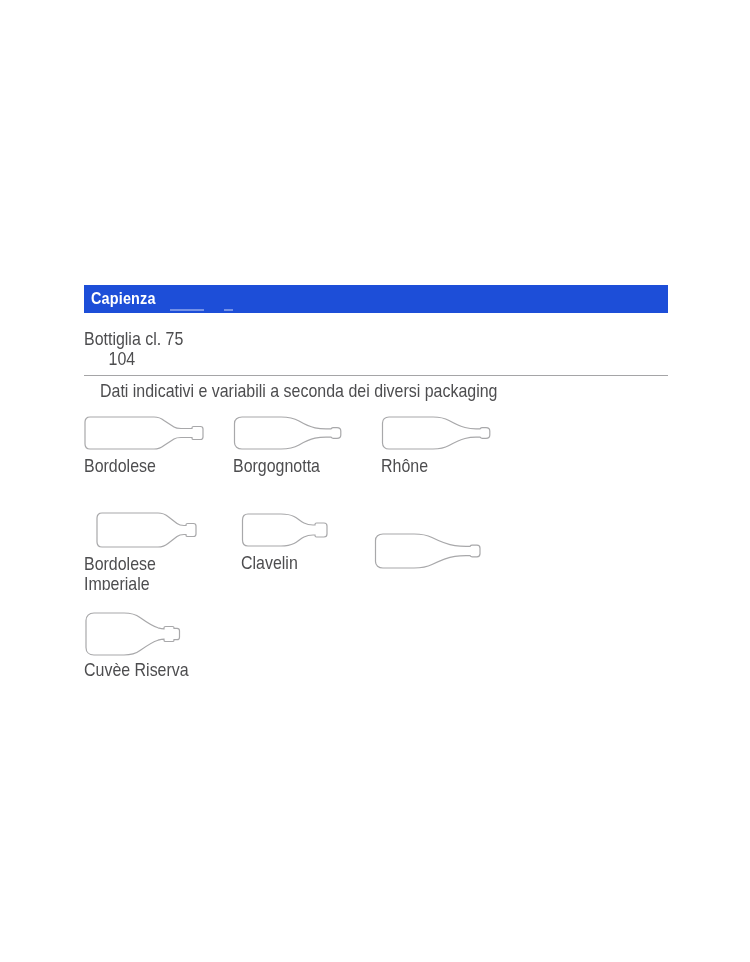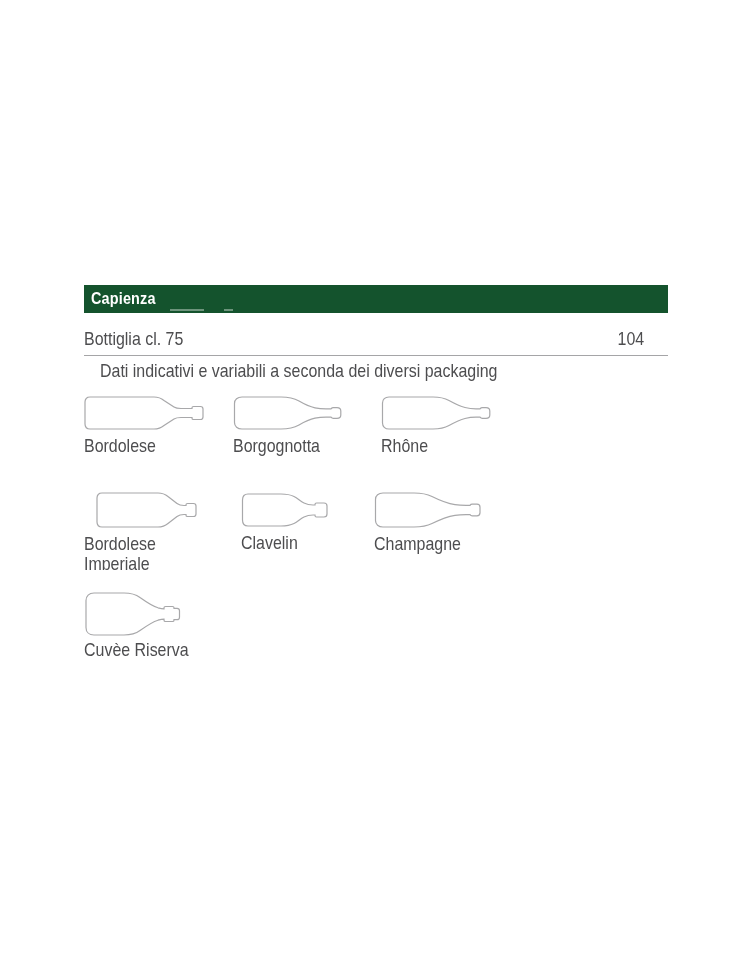--- a/index.html
+++ b/index.html
@@ -4,36 +4,36 @@
 <style>
   html,body { margin:0; padding:0; background:#ffffff; }
   .page {
     position:relative; width:750px; height:962px; background:#ffffff;
     font-family:"Liberation Sans", sans-serif; overflow:hidden;
   }
   .content { position:absolute; left:84px; top:285px; width:584px; }
 
   
   .header-bar {
-    position:relative; height:28px; background:#14532d; color:#ffffff;
+    position:relative; height:28px; background:#1d4ed8; color:#ffffff;
     display:flex; align-items:center; padding-left:7px; box-sizing:border-box;
   }
   .header-bar .title {
     font-size:16px; font-weight:bold; letter-spacing:0.2px;
     display:inline-block; transform:scaleX(0.90); transform-origin:0 50%;
     white-space:nowrap;
   }
   .artifact { position:absolute; bottom:2px; height:2px; background:rgba(255,255,255,0.38); }
   .artifact.a1 { left:86px; width:34px; }
   .artifact.a2 { left:140px; width:9px; }
 
   
   .cap-row {
     display:flex; align-items:flex-start;
-    padding:16px 0 6px 0; border-bottom:1px solid #a5a5a7;
+    padding:16px 0 6px 0; border-bottom:1px solid #a5a5a7;flex-direction:column;
   }
   .cap-row .lbl { flex:1; }
   .cap-row .val { width:75px; text-align:center; }
 
   .ctext {
     display:inline-block; transform:scaleX(0.84); transform-origin:0 50%;
     white-space:nowrap; font-size:19px; color:#4d4d4f; line-height:20px;
   }
   .ctext.center { transform-origin:50% 50%; }
 
@@ -119,23 +119,20 @@
           <path class="bottle" d="M7 1 H40 C46 1 49 1.5 53 3.5 C57 5.5 59 8 63 10 C66 11.5 68 12 72 12 H74 V11.5 C74 10.6 74.6 10 75.5 10 H83 C85 10 86 11 86 13 V21 C86 23 85 24 83 24 H75.5 C74.6 24 74 23.4 74 22.5 V22 H72 C68 22 66 22.5 63 24 C59 26 57 28.5 53 30.5 C49 32.5 46 33 40 33 H7 C3.5 33 1.5 31 1.5 27 V7 C1.5 3 3.5 1 7 1 Z"></path>
         </svg>
         <div class="b-label">
           <span class="ctext">Clavelin</span>
         </div>
       </div>
       <div class="b-cell">
         <svg width="108" height="36" viewBox="0 0 108 36">
           <path class="bottle" d="M9 1 H40 C49 1 53 2 58 4.5 C68 9.5 74 11.6 81 12.7 C85 13.3 88 13.4 92 13.4 H96 C96.5 12.6 97.3 12.2 98.2 12.2 H103 C104.8 12.2 106 13.4 106 15.2 V20.8 C106 22.6 104.8 23.8 103 23.8 H98.2 C97.3 23.8 96.5 23.4 96 22.6 H92 C88 22.6 85 22.7 81 23.3 C74 24.4 68 26.5 58 31.5 C53 34 49 35 40 35 H9 C4.5 35 1.5 32.5 1.5 28.5 V7.5 C1.5 3.5 4.5 1 9 1 Z"></path>
         </svg>
-        <div class="b-label">
-          <span class="ctext">Champagne</span>
-        </div>
       </div>
     </div>
 
     <div class="b-row b-row3">
       <div class="b-cell">
         <svg width="98" height="44" viewBox="0 0 98 44">
           <path class="bottle" d="M10 1 H40 C48 1 52 2.5 56 5.5 C63 10.5 68 14 74 15.8 C77 16.6 79 16.8 80 16.8 V15.8 C80 15 80.6 14.5 81.5 14.5 H88.5 C89.4 14.5 90 15 90 15.8 V16.3 H93 C94.6 16.3 95.5 17.2 95.5 18.8 V25.2 C95.5 26.8 94.6 27.7 93 27.7 H90 V28.2 C90 29 89.4 29.5 88.5 29.5 H81.5 C80.6 29.5 80 29 80 28.2 V27.2 C79 27.2 77 27.4 74 28.2 C68 30 63 33.5 56 38.5 C52 41.5 48 43 40 43 H10 C5 43 2 40 2 35.5 V8.5 C2 4 5 1 10 1 Z"></path>
         </svg>
         <div class="b-label">
           <span class="ctext">Cuvèe Riserva</span>

